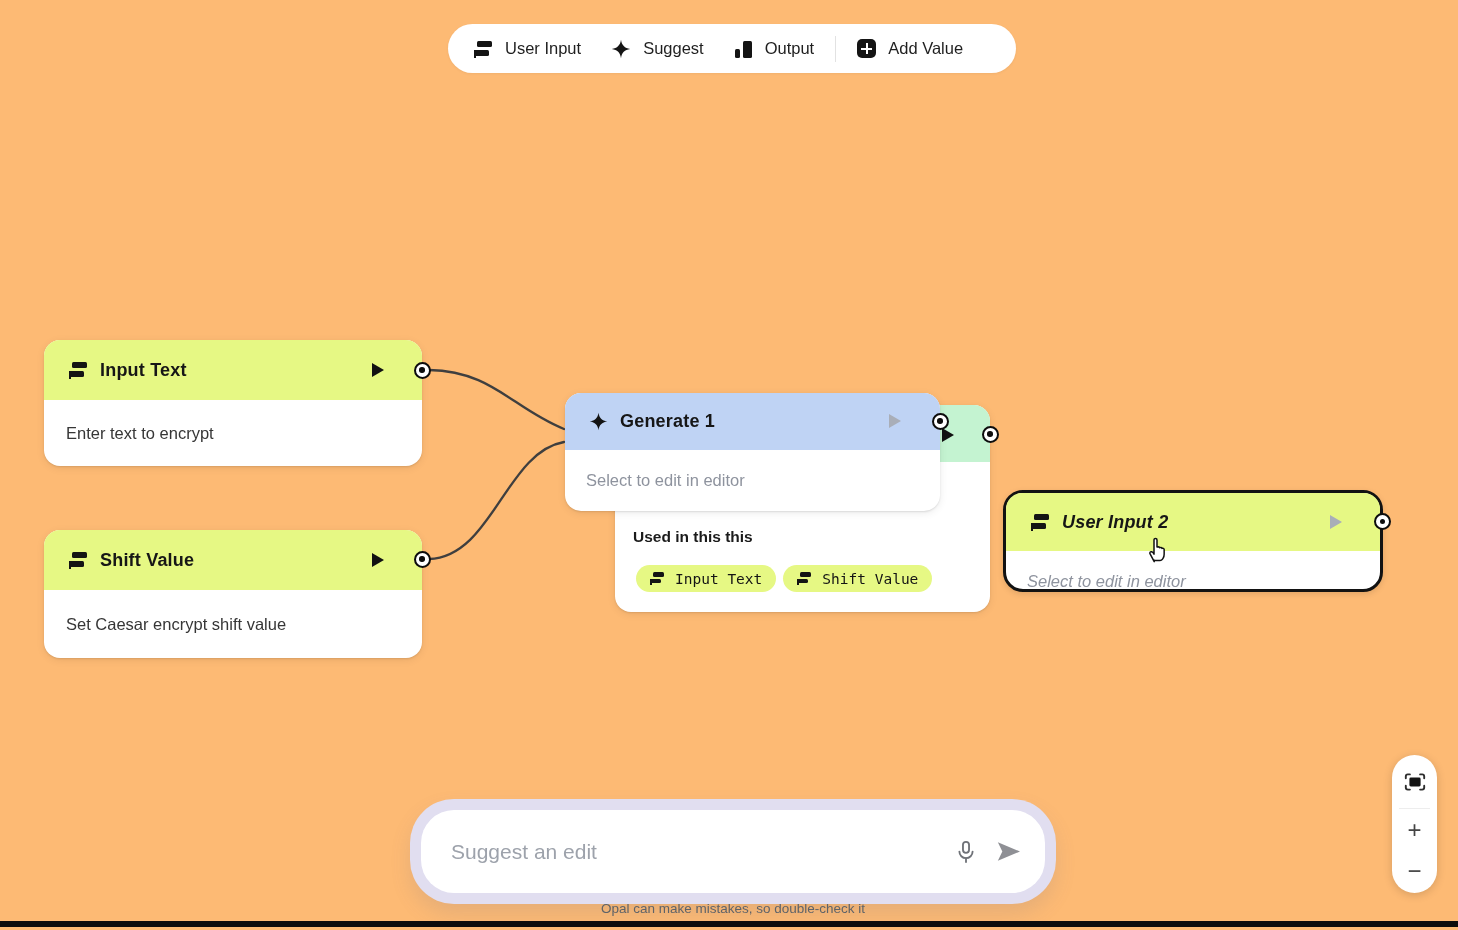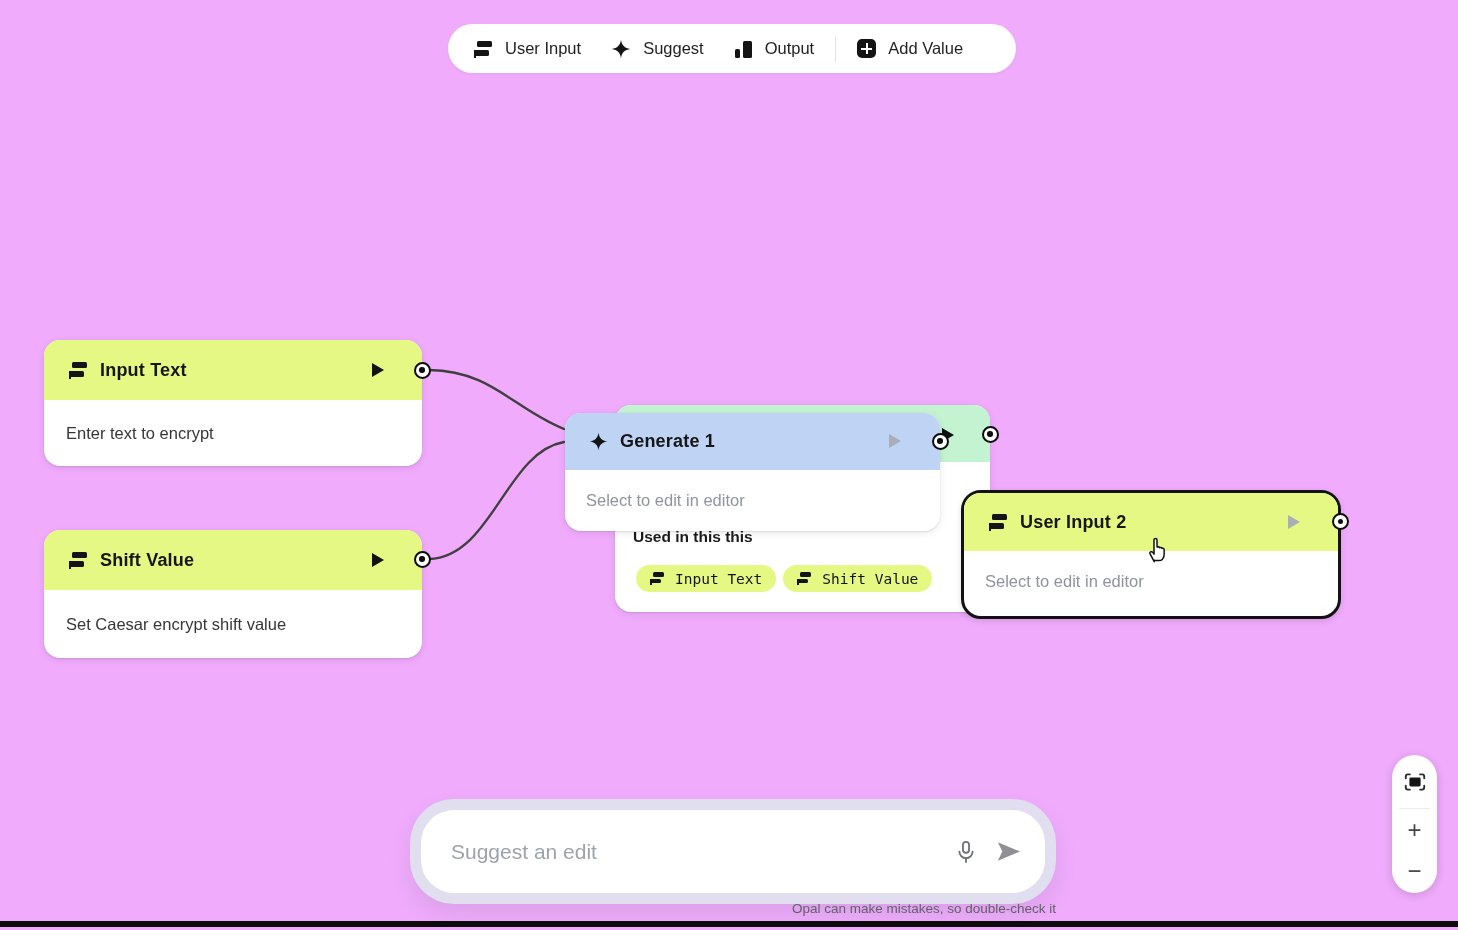--- a/index.html
+++ b/index.html
@@ -1,18 +1,18 @@
 <!DOCTYPE html>
 <html><head>
 <meta charset="utf-8">
 <style>
   * { margin:0; padding:0; box-sizing:border-box; }
   html,body { width:1458px; height:930px; }
   body { font-family:"Liberation Sans", sans-serif; background:#f0f0f0; }
-  .screen { position:relative; width:1458px; height:930px; background:#f0abfc; overflow:hidden; }
+  .screen { position:relative; width:1458px; height:930px; background:#fdba74; overflow:hidden; }
 
   
   .wires { position:absolute; left:0; top:0; width:1458px; height:930px; z-index:1; pointer-events:none; }
 
   
   .toolbar { position:absolute; left:448px; top:24px; width:568px; height:49px; background:#ffffff;
              border-radius:25px; display:flex; align-items:center; padding:0 10px; z-index:6;
              box-shadow:0 1px 3px rgba(0,0,0,0.05); }
   .tb-item { display:flex; align-items:center; gap:12px; height:100%; padding:0 15px; border:none;
              background:none; cursor:pointer; font-family:"Liberation Sans",sans-serif;
@@ -73,21 +73,21 @@
   
   .prompt-wrap { position:absolute; left:410px; top:799px; width:646px; height:105px; background:#e1def0;
                  border-radius:44px; z-index:6; box-shadow:0 10px 20px rgba(110,110,135,.16); }
   .prompt-inner { position:absolute; left:11px; top:11px; right:11px; bottom:11px; background:#fff;
                   border-radius:33px; display:flex; align-items:center; padding:0 16px 0 30px; }
   .prompt-inner input { flex:1; border:none; outline:none; background:transparent; font-size:21px;
                         color:#3c4043; font-family:"Liberation Sans",sans-serif; }
   .prompt-inner input::placeholder { color:#9da2ab; }
   .pbtn { width:42px; height:42px; border:none; background:none; display:flex; align-items:center;
           justify-content:center; cursor:pointer; }
-  .disclaimer { position:absolute; left:410px; top:901px; width:646px; text-align:right;
+  .disclaimer { position:absolute; left:410px; top:901px; width:646px; text-align:center;
                 font-size:13.5px; color:#5f6368; z-index:6; }
 
   
   .zoom-pill { position:absolute; left:1392px; top:755px; width:45px; height:138px; background:#fff;
                border-radius:23px; z-index:6; box-shadow:0 2px 10px rgba(0,0,0,.16);
                display:flex; flex-direction:column; align-items:center; }
   .zbtn { width:100%; border:none; background:none; cursor:pointer; display:flex; align-items:center;
           justify-content:center; color:#3a3a3a; font-family:"Liberation Sans",sans-serif; }
   .zbtn.fit { height:53px; }
   .zdiv { width:31px; height:1px; background:#ededed; }
@@ -186,35 +186,35 @@
             <i class="b2"></i>
             <i class="b3"></i>
           </span>
         <span>Shift Value</span>
       </span>
     </div>
     <span class="play" style="left:327px; top:23px;"></span>
     <span class="port" style="left:366.5px; top:20.5px;"></span>
   </div>
 
-  <div class="node" style="left:565px; top:413px; width:375px; height:118px; z-index:3;">
+  <div class="node" style="left:565px; top:393px; width:375px; height:118px; z-index:3;">
     <div class="node-header blue">
       <svg width="19" height="19" viewBox="0 0 24 24">
         <path d="M12 1C12.9 7.6 16.4 11.1 23 12c-6.6.9-10.1 4.4-11 11-.9-6.6-4.4-10.1-11-11 6.6-.9 10.1-4.4 11-11z" fill="#141414"></path>
       </svg>
       <span class="node-title">Generate 1</span>
     </div>
     <div class="node-body muted" style="height:61px;">
       <span>Select to edit in editor</span>
     </div>
     <span class="play dim" style="left:324px; top:21px;"></span>
     <span class="port" style="left:366.5px; top:19.5px;"></span>
   </div>
 
-  <div class="node selected" style="left:961px; top:490px; width:380px; height:129px;">
+  <div class="node selected" style="left:1003px; top:490px; width:380px; height:102px;font-style:italic;">
     <div class="node-header yellow" style="height:58px;">
       <span class="ui-ic">
           <i class="b1"></i>
           <i class="b2"></i>
           <i class="b3"></i>
         </span>
       <span class="node-title">User Input 2</span>
     </div>
     <div class="node-body muted" style="height:61px;">
       <span>Select to edit in editor</span>

